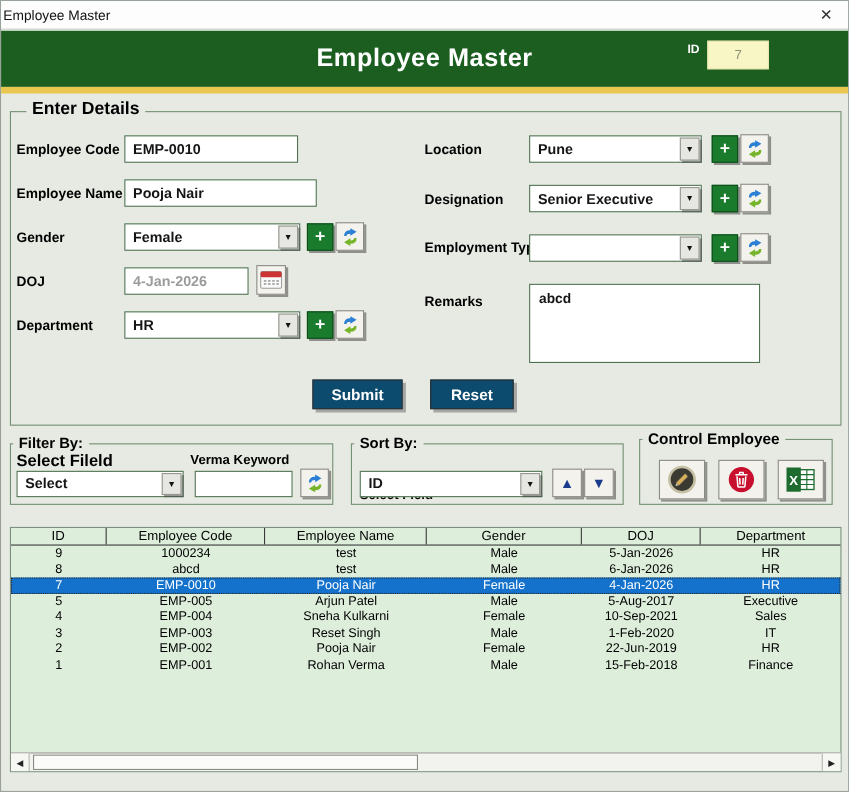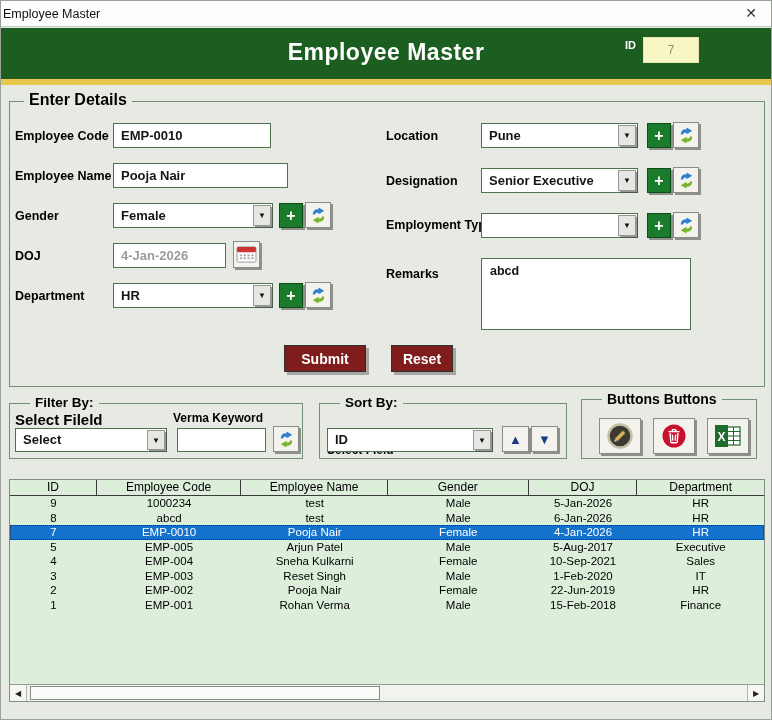--- a/index.html
+++ b/index.html
@@ -25,21 +25,21 @@
   .idgroup { position: absolute; right: 72px; top: 9px; display: flex; align-items: flex-start; }
   .idgroup .idlabel { color: #fff; font-weight: bold; font-size: 11px; margin: 2px 7px 0 0; }
   .idgroup .idbox {
     width: 56px; height: 26px; background: #f8f6c4; border: 1px solid #e8e6b0;
     font-size: 12px; color: #8a9177; display: flex; align-items: center; justify-content: center;
   }
   .goldstrip { position: absolute; left: 0; top: 78px; width: 100%; height: 6px; background: #e9c74f; }
   
   .frame { position: absolute; border: 1px solid #738f74; }
   .fcap {
-    position: absolute; top: -9px; left: 20px; background: #e7eae3; padding: 0 5px;
+    position: absolute; top: -9px; left: 2px; background: #e7eae3; padding: 0 5px;
     font-weight: bold; color: #000; white-space: nowrap;
   }
   .frame.details { left: 8px; top: 100px; width: 756px; height: 286px; }
   .frame.details > .fcap { font-size: 16px; left: 14px; top: -11px; }
   .frame.filter  { left: 8px;   top: 402px; width: 294px; height: 56px; }
   .frame.sort    { left: 318px; top: 402px; width: 248px; height: 56px; }
   .frame.ctrl    { left: 580px; top: 398px; width: 176px; height: 60px; }
   .fcap.small { font-size: 13.5px; }
   
   .lbl { position: absolute; font-weight: bold; font-size: 12.5px; color: #000; white-space: nowrap; }
@@ -64,21 +64,21 @@
   }
   .iconbtn {
     position: absolute; background: #f4f2ec; border: 1px solid #8a8a86; box-shadow: 2px 2px 0 #8f8f8b;
     display: flex; align-items: center; justify-content: center; cursor: pointer;
   }
   .remarks {
     position: absolute; background: #fff; border: 1px solid #4e7250;
     font-weight: bold; font-size: 12.5px; color: #151515; padding: 5px 8px;
   }
   .bigbtn {
-    position: absolute; height: 27px; background: #7f1d1d; color: #fff;
+    position: absolute; height: 27px; background: #0c4a6e; color: #fff;
     font-weight: bold; font-size: 14px; font-family: "Liberation Sans", sans-serif;
     border: 1px solid #303030; box-shadow: 3px 3px 0 #a6a6a2; cursor: pointer; text-align: center;
   }
   .sorttri { font-size: 13px; color: #1a3a8c; }
   .ddglyph { font-size: 8px; }
   
   .listbox {
     position: absolute; left: 8px; top: 478px; width: 756px; height: 223px;
     background: #ddefdb; border: 1px solid #7f8f7f;
   }
@@ -231,21 +231,21 @@
     <svg width="19" height="19" viewBox="0 0 20 20">
       <path d="M4 9 Q4 3.5 10 3.5 L10 1.5 L16 5 L10 8.8 L10 6.8 Q6.3 6.8 6.3 9 Z" fill="#2b7fd4"></path>
       <path d="M16 11 Q16 16.5 10 16.5 L10 18.5 L4 15 L10 11.2 L10 13.2 Q13.7 13.2 13.7 11 Z" fill="#76b52a"></path>
     </svg>
   </button>
 
   <span class="lbl" style="left:385px; top:266px;">Remarks</span>
   <div class="remarks" style="left:480px; top:257px; width:210px; height:72px;">abcd</div>
 
   <button class="bigbtn" style="left:283px; top:344px; width:82px;">Submit</button>
-  <button class="bigbtn" style="left:390px; top:344px; width:62px;">Reset</button>
+  <button class="bigbtn" style="left:390px; top:344px; width:76px;">Reset</button>
 
   <div class="frame filter">
     <span class="fcap small">Filter By:</span>
   </div>
   <span class="lbl" style="left:14px; top:410px; font-size:15px;">Select Fileld</span>
   <span class="lbl" style="left:172px; top:410px; font-size:12px;">Verma Keyword</span>
   <div class="combo" style="left:14px; top:427px; width:152px; height:24px;">
     <span class="val" style="top:3px;">Select</span>
     <span class="dd">
         <span class="ddglyph">▼</span>
@@ -270,21 +270,21 @@
       </span>
   </div>
   <button class="iconbtn" style="left:501px; top:425px; width:27px; height:26px;">
     <span class="sorttri">▲</span>
   </button>
   <button class="iconbtn" style="left:530px; top:425px; width:27px; height:26px;">
     <span class="sorttri">▼</span>
   </button>
 
   <div class="frame ctrl">
-    <span class="fcap" style="font-size:14px;">Buttons Buttons</span>
+    <span class="fcap" style="font-size:14px;">Control Employee</span>
   </div>
   <button class="iconbtn" style="left:598px; top:417px; width:42px; height:36px;">
     <svg width="28" height="28" viewBox="0 0 28 28">
       <circle cx="14" cy="14" r="11.5" fill="#3a3a32" stroke="#c5bfa4" stroke-width="2.4"></circle>
       <rect x="8" y="12" width="12" height="4" rx="0.6" transform="rotate(-45 14 14)" fill="#d8b05a" stroke="#4a4a42" stroke-width="0.8"></rect>
       <path d="M8.2 19.8 L10.6 19.1 L8.9 17.4 Z" fill="#efe6c8"></path>
     </svg>
   </button>
   <button class="iconbtn" style="left:652px; top:417px; width:42px; height:36px;">
     <svg width="28" height="28" viewBox="0 0 28 28">

